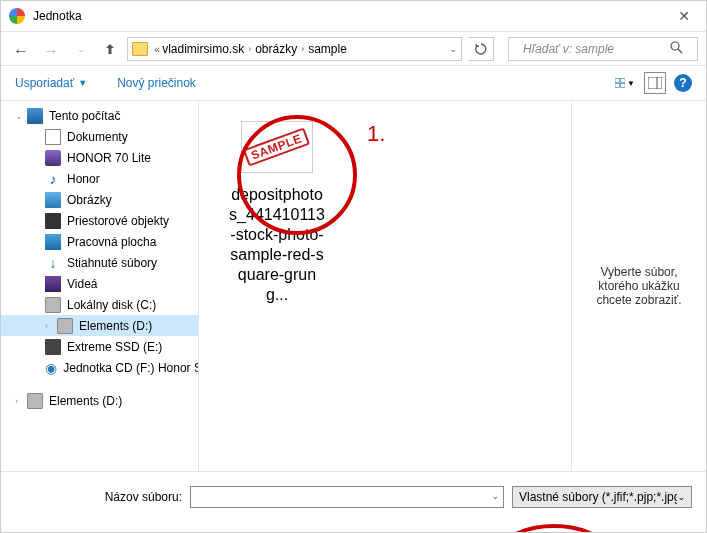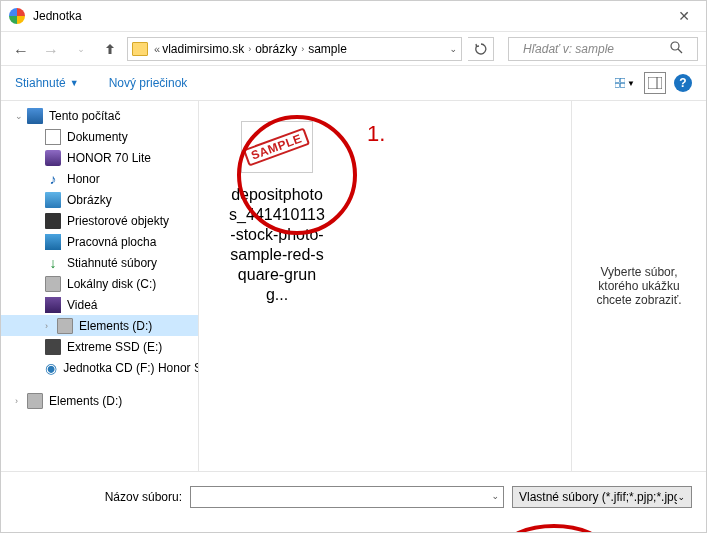--- a/index.html
+++ b/index.html
@@ -127,21 +127,21 @@
       <svg width="13" height="13" viewBox="0 0 13 13">
           <circle cx="5" cy="5" r="4" fill="none" stroke="#555" stroke-width="1.2"></circle>
           <line x1="8" y1="8" x2="12" y2="12" stroke="#555" stroke-width="1.2"></line>
         </svg>
     </span>
   </div>
 </div>
 
 <div class="toolbar">
   <span class="tb-link">
-    <span>Stiahnuté</span>
+    <span>Usporiadať</span>
       <span class="dd">▼</span>
   </span>
   <span class="tb-link">Nový priečinok</span>
   <div class="tb-right">
     <span class="tb-icon">
       <svg width="16" height="14" viewBox="0 0 16 14">
           <rect x="0" y="0" width="7" height="6" fill="none" stroke="#2a7ab8"></rect>
           <rect x="9" y="0" width="7" height="6" fill="none" stroke="#2a7ab8"></rect>
           <rect x="0" y="8" width="7" height="6" fill="none" stroke="#2a7ab8"></rect>
           <rect x="9" y="8" width="7" height="6" fill="none" stroke="#2a7ab8"></rect>
@@ -187,26 +187,26 @@
       </div>
     <div class="tree-item child">
         <span class="ico ico-desk"></span>
         <span>Pracovná plocha</span>
       </div>
     <div class="tree-item child">
         <span class="ico ico-dl">↓</span>
         <span>Stiahnuté súbory</span>
       </div>
     <div class="tree-item child">
+        <span class="ico ico-vid"></span>
+        <span>Videá</span>
+      </div>
+    <div class="tree-item child">
         <span class="ico ico-disk"></span>
         <span>Lokálny disk (C:)</span>
-      </div>
-    <div class="tree-item child">
-        <span class="ico ico-vid"></span>
-        <span>Videá</span>
       </div>
     <div class="tree-item child selected">
         <span class="exp">›</span>
         <span class="ico ico-disk"></span>
         <span>Elements (D:)</span>
       </div>
     <div class="tree-item child">
         <span class="ico ico-ssd"></span>
         <span>Extreme SSD (E:)</span>
       </div>

